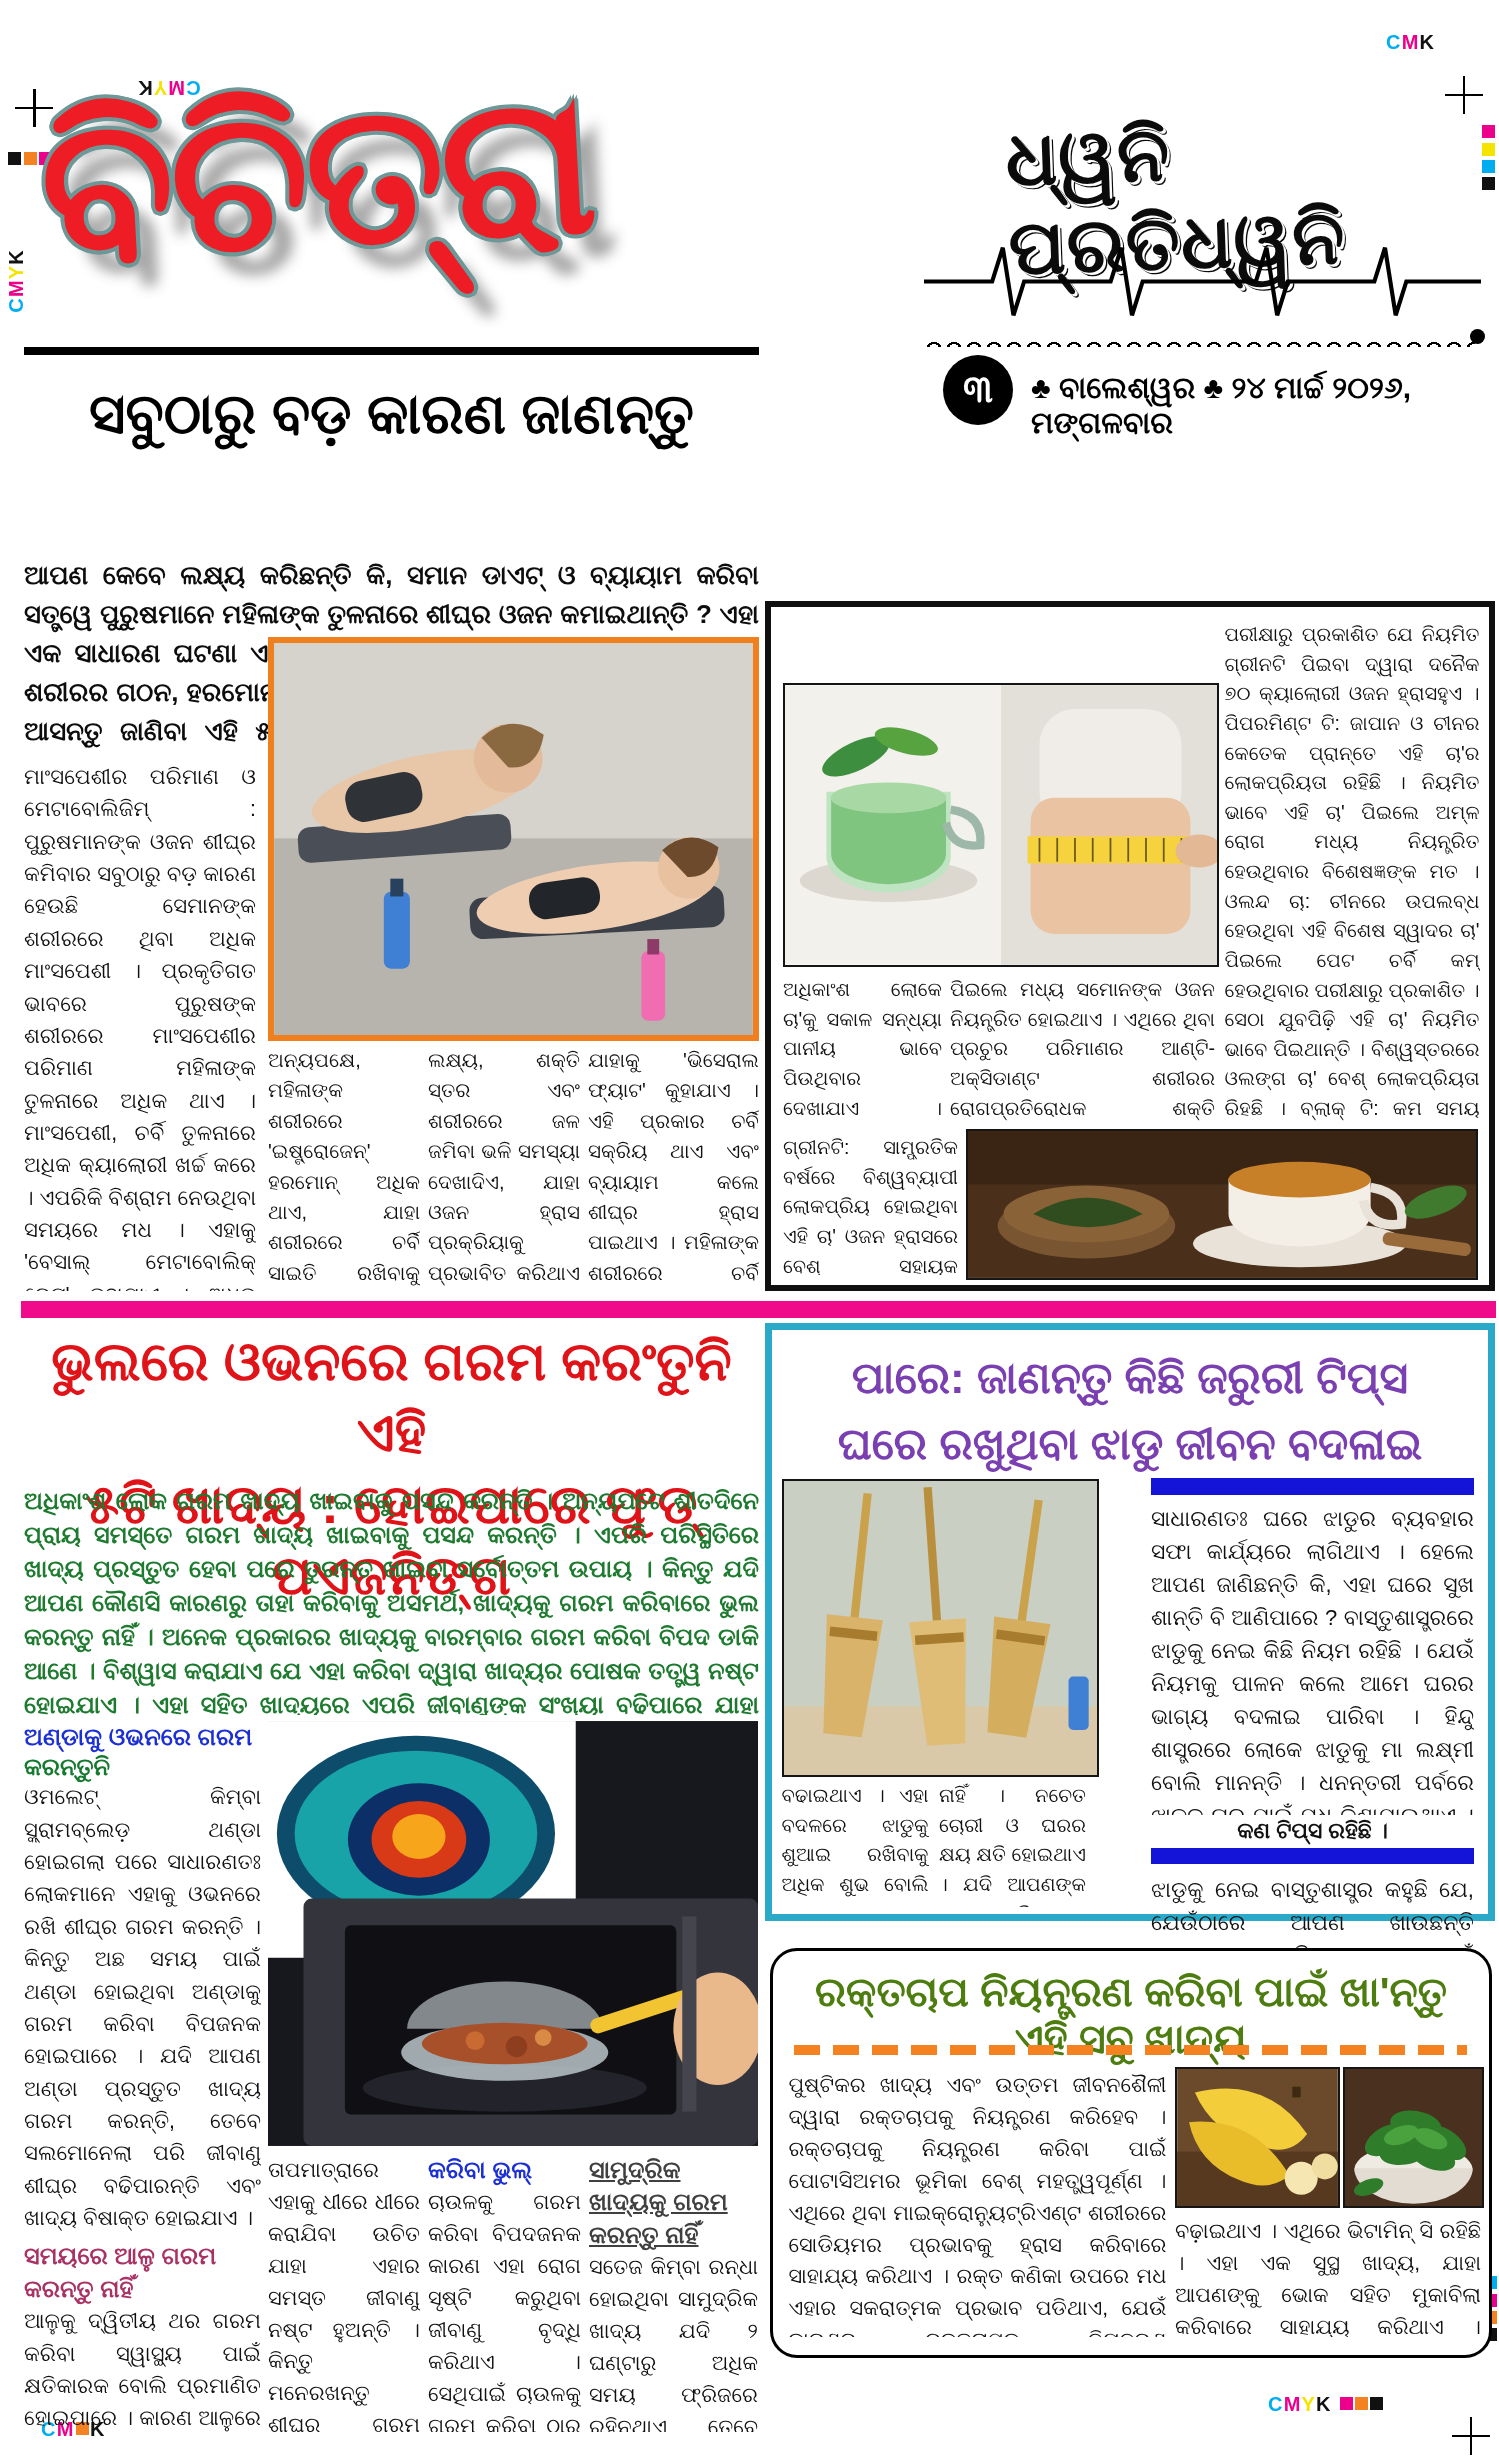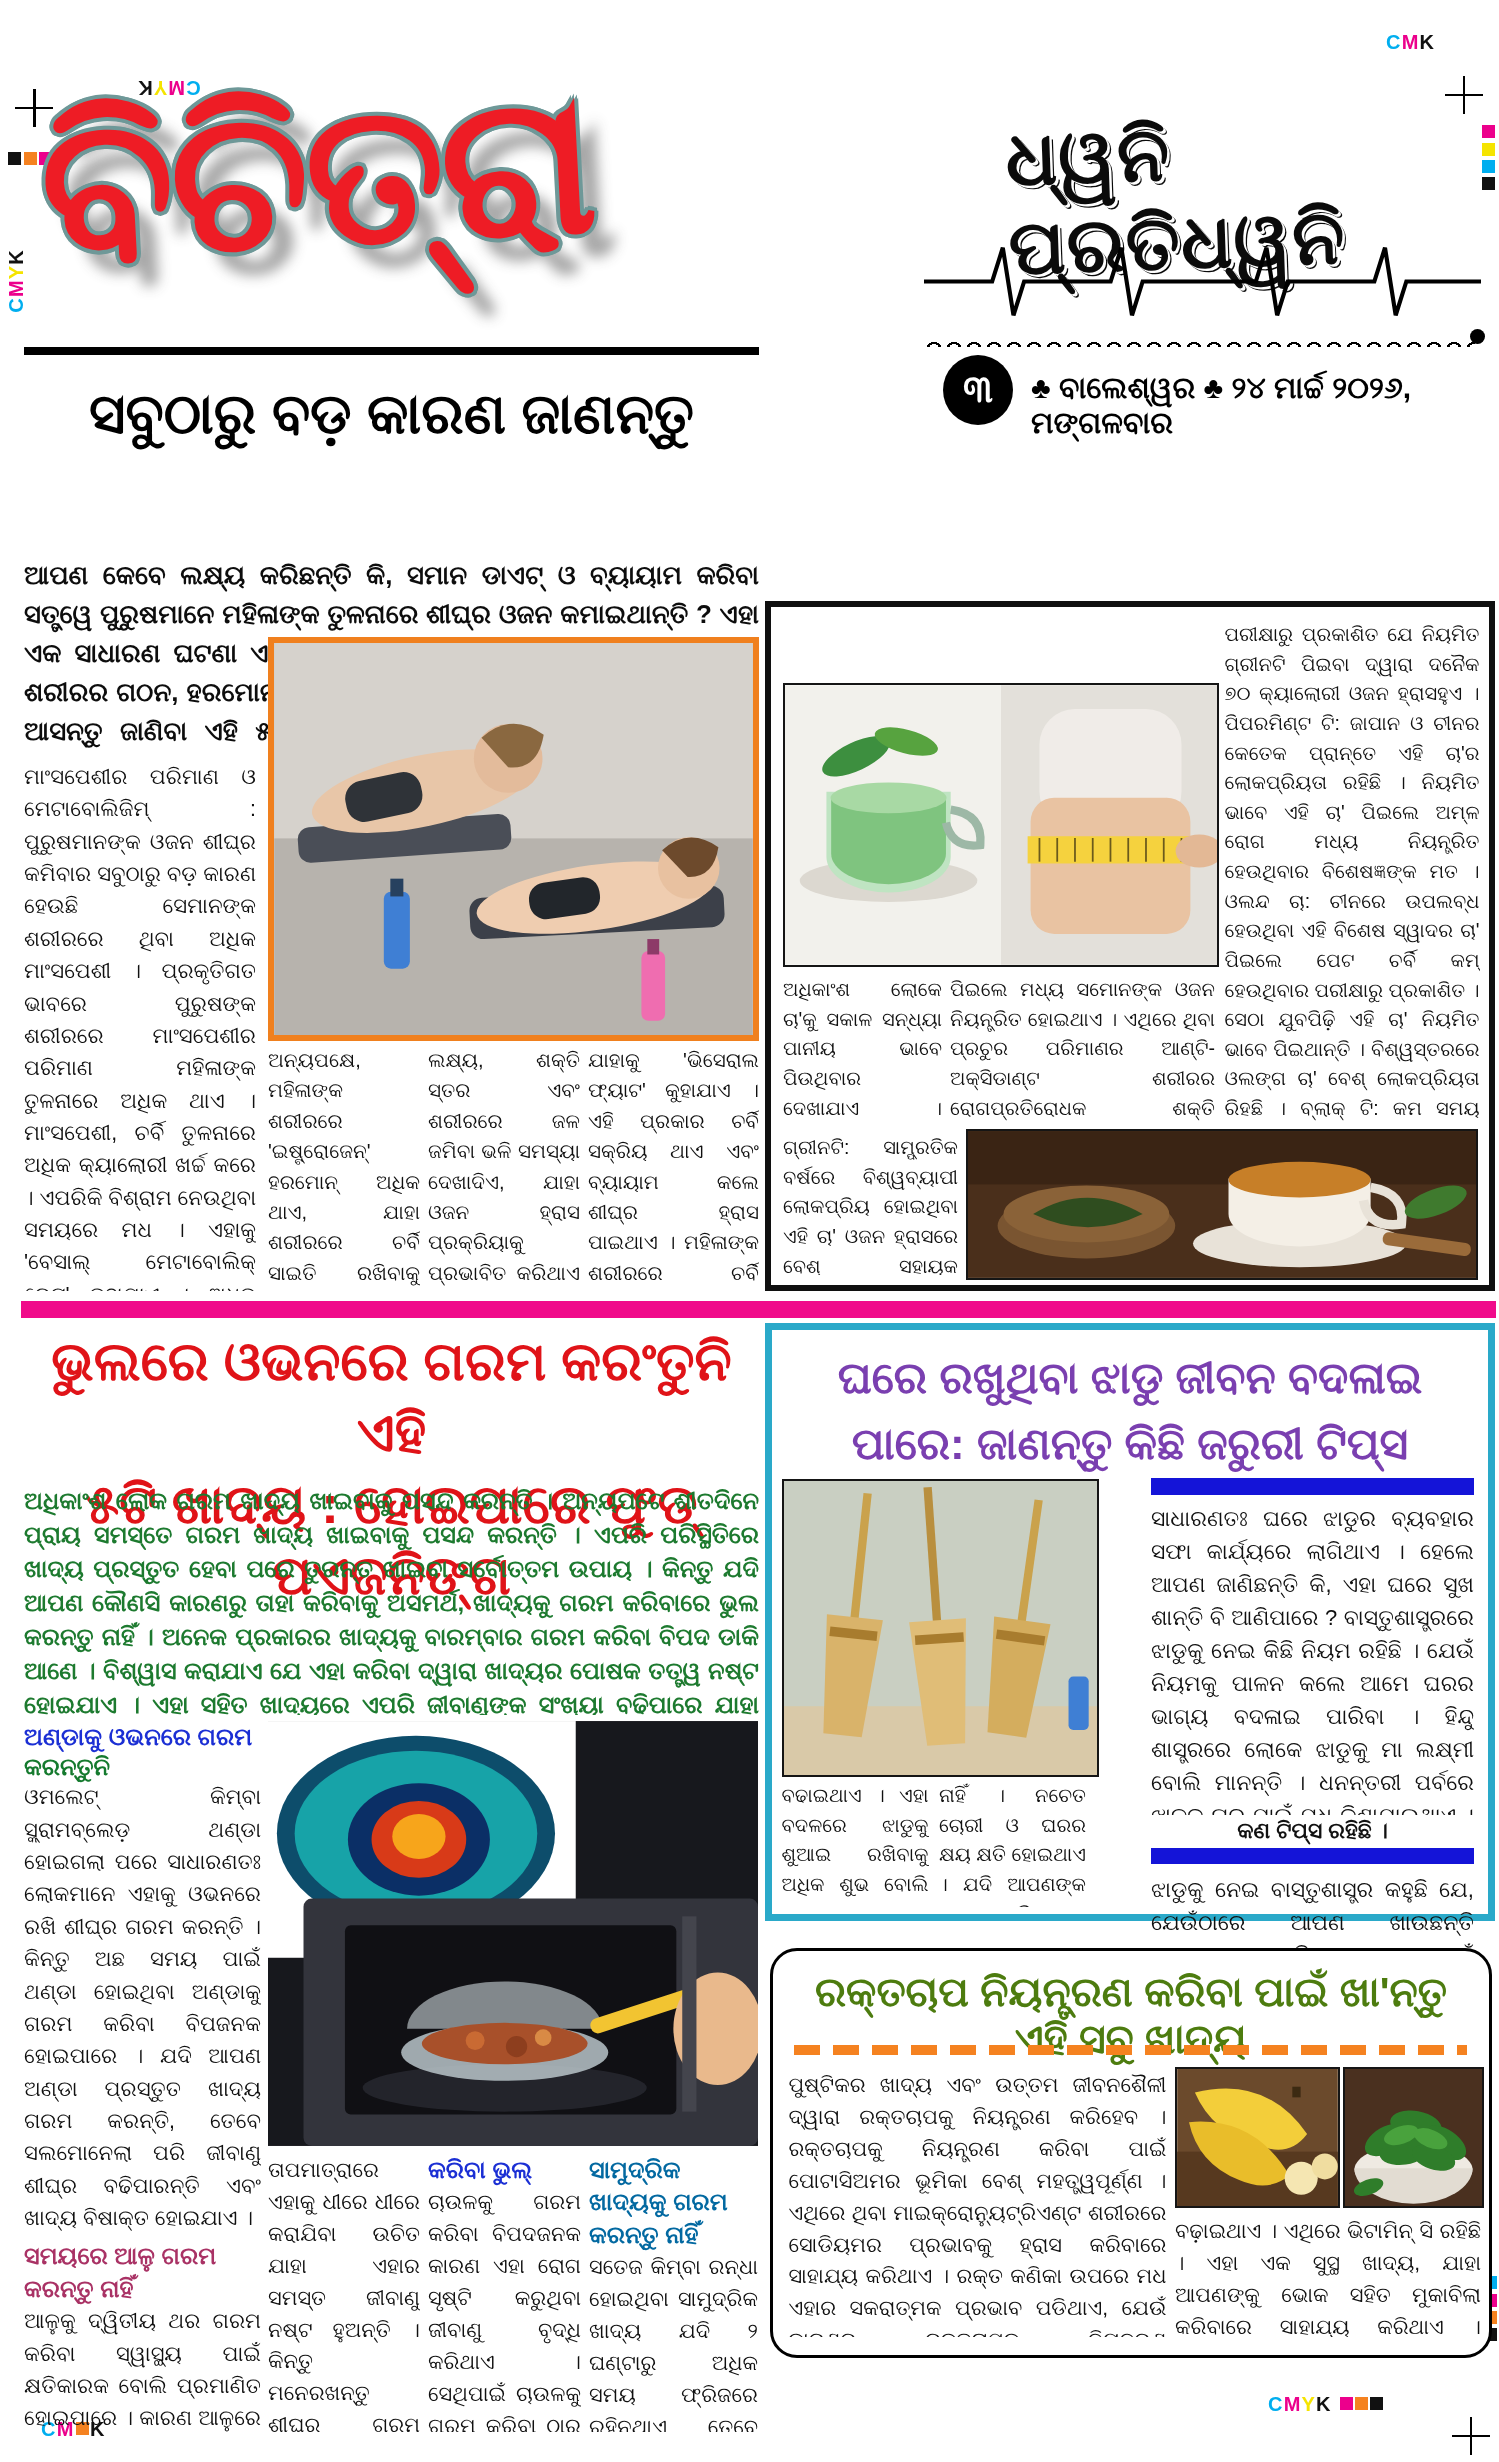--- a/index.html
+++ b/index.html
@@ -30,21 +30,21 @@
   .wa-h{font-size:56px;font-weight:bold;line-height:1.5;color:#000;}
   .wa-intro{font-size:26px;font-weight:600;line-height:1.5;color:#0d0d0d;text-align:justify;text-align-last:center;}
   .teabox{border:6px solid #101010;}
   .tea-h{font-size:37px;font-weight:bold;color:#000;}
   .pinkbar{background:#f00b8a;}
   .oven-h{font-size:54px;font-weight:bold;color:#e01318;line-height:1.32;}
   .oven-intro{font-size:24px;font-weight:600;color:#1d7a2f;line-height:1.42;text-align:justify;}
   .sub-blue{color:#1b2fd4;font-weight:bold;font-size:24px;line-height:1.35;}
   .sub-green{color:#157a2e;font-weight:bold;font-size:24px;margin-top:36px;}
   .sub-maroon{color:#a93265;font-weight:bold;font-size:24px;line-height:1.35;}
-  .sub-red{color:#0369a1;font-weight:bold;font-size:24px;line-height:1.35;}
+  .sub-red{color:#404040;font-weight:bold;font-size:24px;line-height:1.35;text-decoration:underline;}
   .broombox{border:7.1px solid #2aa9c9;}
   .broom-h{font-size:44px;font-weight:bold;color:#7a3fb0;line-height:1.5;}
   .bluebar{background:#1414d8;height:16.6px;}
   .bpbox{border:3.6px solid #000;border-radius:27px;}
   .bp-h{font-size:41px;font-weight:bold;color:#4d7c0f;}
   .dashline{height:9.5px;background:repeating-linear-gradient(90deg,#f58220 0 26px,transparent 26px 39px);}
   .photo{border:2.4px solid #151515;}
   .photo-orange{border:6px solid #f0801e;}
   
   .crosshair{width:38px;height:38px;}
@@ -247,22 +247,22 @@
     <div class="sub-blue">କରିବା ଭୁଲ୍</div>
     <div class="just bodytxt" style="font-size:21px">ଚାଉଳକୁ ଗରମ କରିବା ବିପଦଜନକ କାରଣ ଏହା ରୋଗ ସୃଷ୍ଟି କରୁଥିବା ଜୀବାଣୁ ବୃଦ୍ଧି କରିଥାଏ । ସେଥିପାଇଁ ଚାଉଳକୁ ଗରମ କରିବା ଠାରୁ ଦୂରେଇ ରହିବା ଉଚିତ୍ । ଯଦି ଆପଣ ଏହାକୁ ଗରମ ଖାଇବାକୁ ଚାହୁଁଛନ୍ତି, ତେବେ ଏହାକୁ ଫ୍ରିଜରୁ ବାହାର କରି ଏହାକୁ ଓଭନରେ ରଖନ୍ତୁ ନାହିଁ । ସାଧାରଣ ତାପମାତ୍ରାକୁ ଆସିବା ପରେ ଏହାକୁ ଗ୍ୟାସରେ ଗରମ କରନ୍ତୁ ।</div>
   </div>
   <div class="abs clip" style="left:589px;top:2154px;width:169px;height:278px">
     <div class="sub-red">ସାମୁଦ୍ରିକ ଖାଦ୍ୟକୁ ଗରମ କରନ୍ତୁ ନାହିଁ</div>
     <div class="just bodytxt" style="font-size:21px">ସତେଜ କିମ୍ବା ରନ୍ଧା ହୋଇଥିବା ସାମୁଦ୍ରିକ ଖାଦ୍ୟ ଯଦି ୨ ଘଣ୍ଟାରୁ ଅଧିକ ସମୟ ଫ୍ରିଜରେ ରହିନଥାଏ ତେବେ ଏହାକୁ ଖାଆନ୍ତୁ ନାହିଁ । ଯଦି ଏହାକୁ ଥଣ୍ଡା ତାପମାତ୍ରାରେ ରଖାଯାଏ ନାହିଁ ତେବେ ସମୁଦ୍ର ଖାଦ୍ୟରେ ବ୍ୟାକ୍ଟେରିଆ ବଢିପାରେ । ଯାହା ଗରମ କରିବା ପରେ ମଧ ମରନ୍ତି ନାହିଁ ଏବଂ ଖାଦ୍ୟ ଦ୍ୱାରା ରୋଗ ସୃଷ୍ଟି କରନ୍ତି ।</div>
   </div>
 
   <div class="abs broombox" style="left:765px;top:1323px;width:716px;height:584px;background:#fff">
     <div class="ctr broom-h abs" style="left:12px;top:15.4px;width:692px">
+      <div>ପାରେ: ଜାଣନ୍ତୁ କିଛି ଜରୁରୀ ଟିପ୍ସ</div>
       <div>ଘରେ ରଖୁଥିବା ଝାଡୁ ଜୀବନ ବଦଳାଇ</div>
-      <div>ପାରେ: ଜାଣନ୍ତୁ କିଛି ଜରୁରୀ ଟିପ୍ସ</div>
     </div>
 
     <div class="abs photo" style="left:9.5px;top:149px;width:313px;height:294px">
       <svg width="313" height="294" viewBox="0 0 528 496">
         <rect width="528" height="496" fill="#c9cfc2"></rect>
         <rect y="380" width="528" height="116" fill="#d9c9a8"></rect>
         <g transform="rotate(6 120 250)">
           <rect x="110" y="20" width="14" height="220" fill="#caa24c"></rect>
           <path d="M70 230 L165 230 L150 430 L85 430 z" fill="#d9b36a"></path>
           <rect x="78" y="250" width="80" height="16" fill="#a87c2e"></rect>

